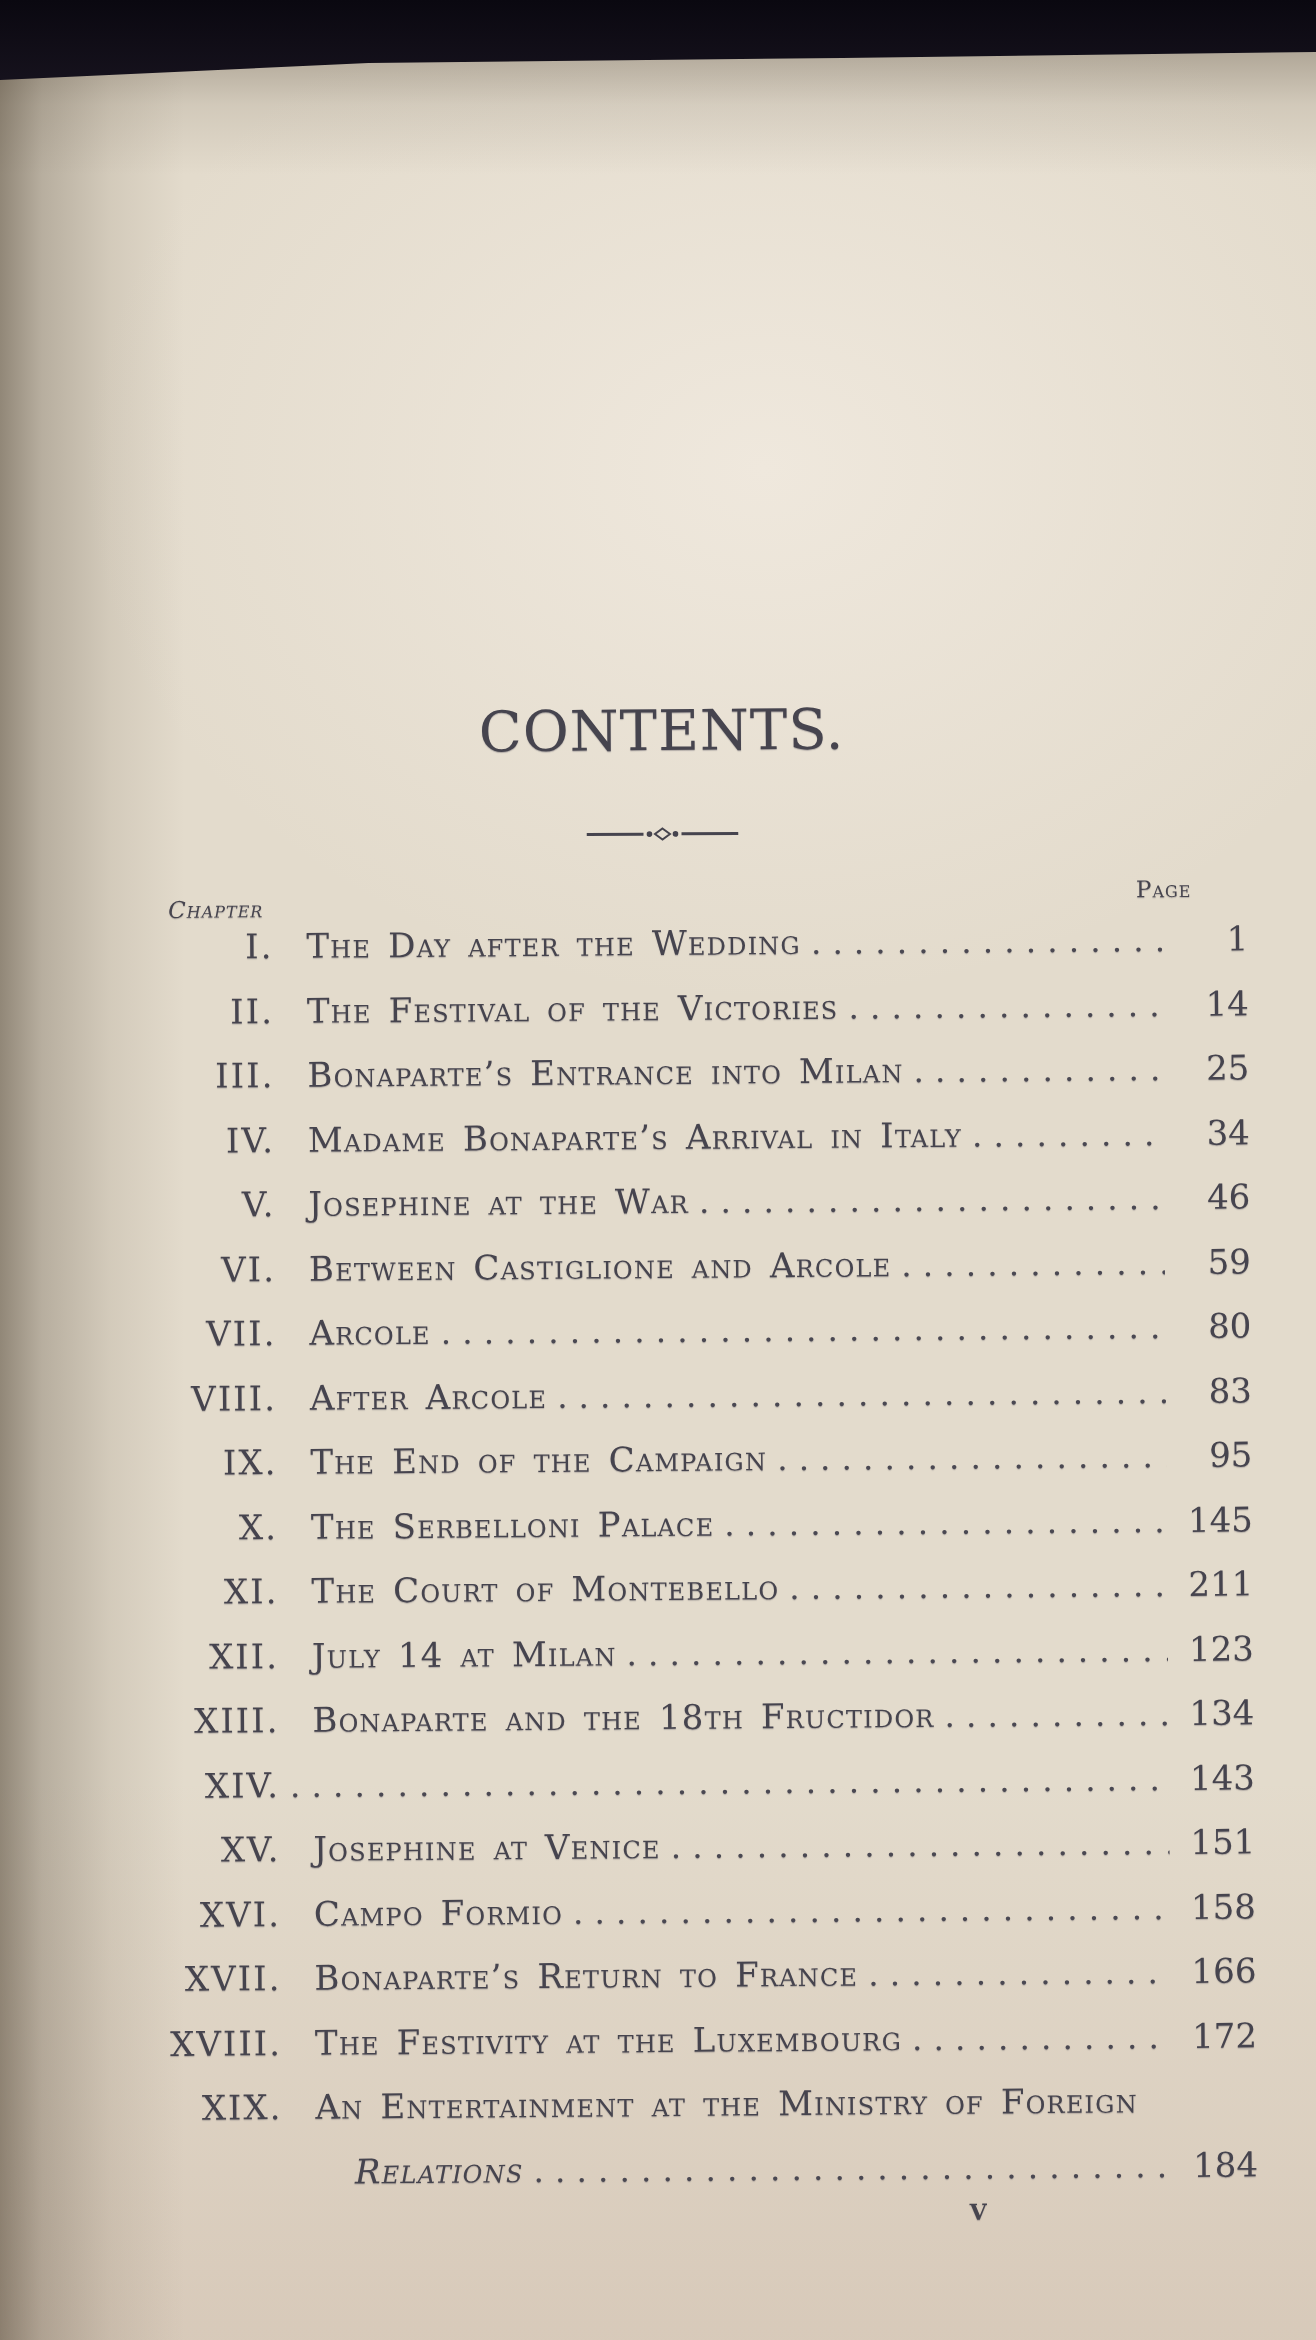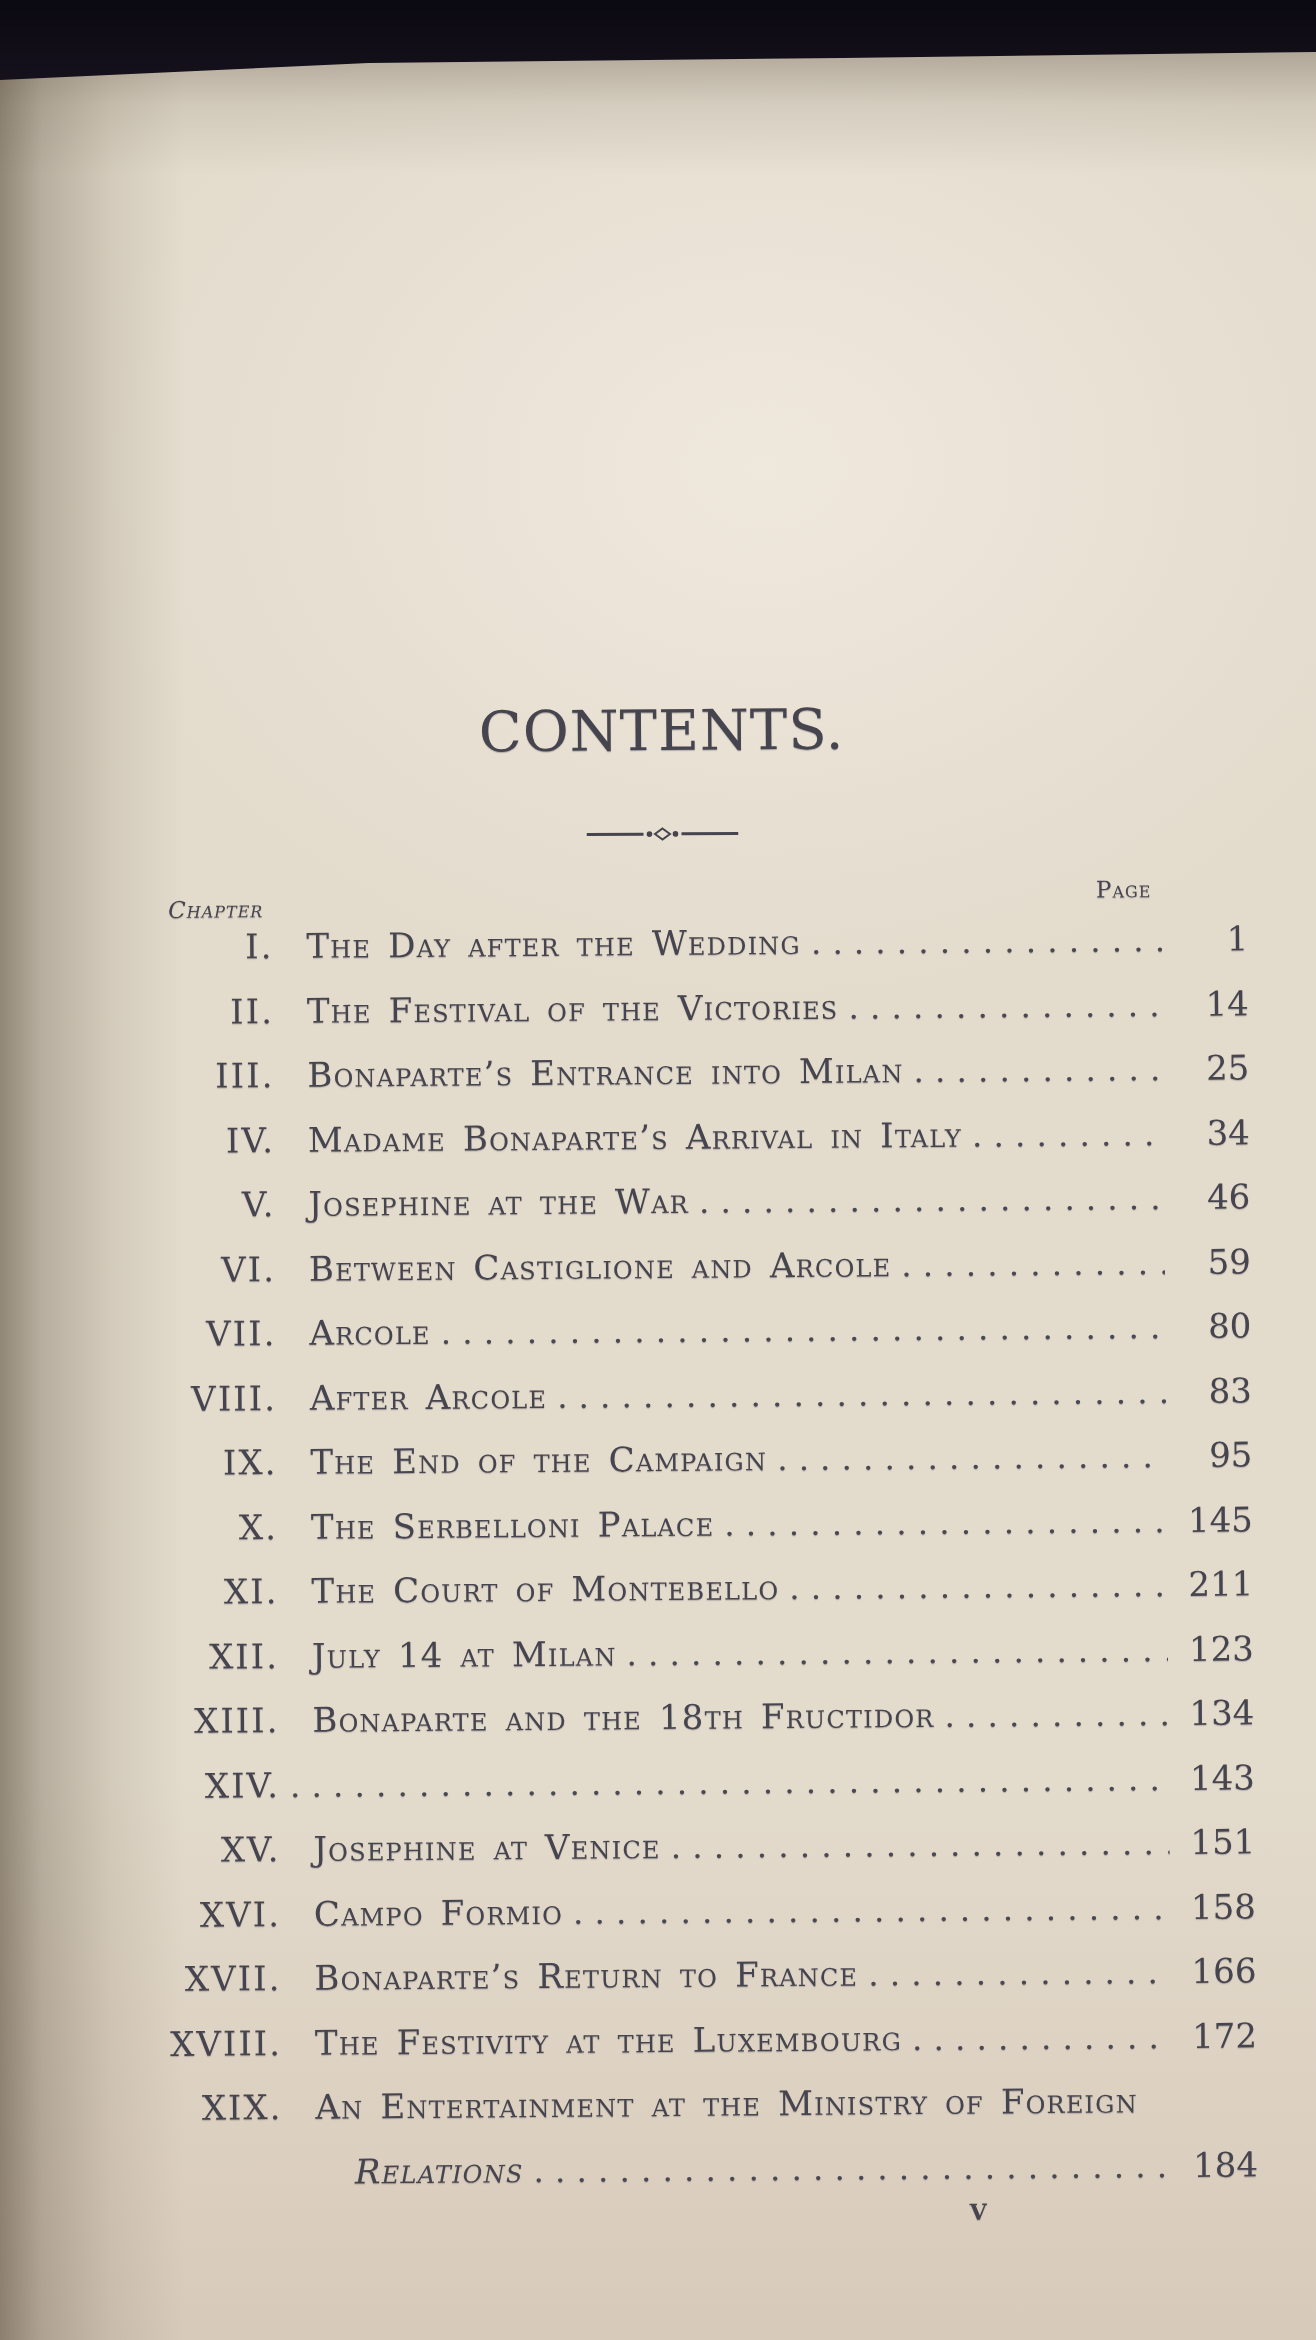--- a/index.html
+++ b/index.html
@@ -28,21 +28,21 @@
     position:absolute; top:698px; left:663px; transform:translateX(-50%);
     font-size:56px; letter-spacing:1px; white-space:nowrap;
     text-shadow:0 1px 1px rgba(70,65,80,0.35);
   }
   .divider { position:absolute; top:826px; left:663px; transform:translateX(-50%); }
   .col-head {
     position:absolute; font-variant:small-caps; font-size:23px; letter-spacing:1px;
     text-shadow:0 1px 1px rgba(70,65,80,0.3);
   }
   .chapter-head { top:893px; left:168px;font-style:italic; }
-  .page-head { top:880px; left:1096px; }
+  .page-head { top:880px; left:1136px; }
   .toc { position:absolute; top:911px; left:0; right:0; padding-right:68px; }
   .toc-row {
     height:64.5px; line-height:64.5px; display:flex; align-items:baseline;
     text-shadow:0 1px 1px rgba(70,65,80,0.3); white-space:nowrap;
   }
   .num { width:273px; flex:0 0 273px; text-align:right; font-size:34px; letter-spacing:2px; }
   .ttl { margin-left:33px; font-variant:small-caps; font-size:34px; letter-spacing:1.2px; word-spacing:5px; }
   .leader { flex:1 1 auto; overflow:hidden; margin:0 12px 0 10px; color:#4a4852; }
   .leader::after {
     content:"................................................................................";

